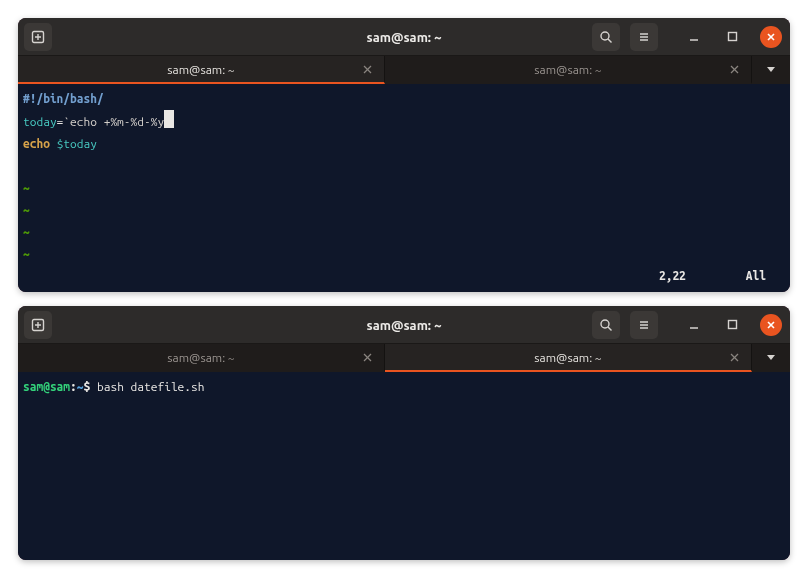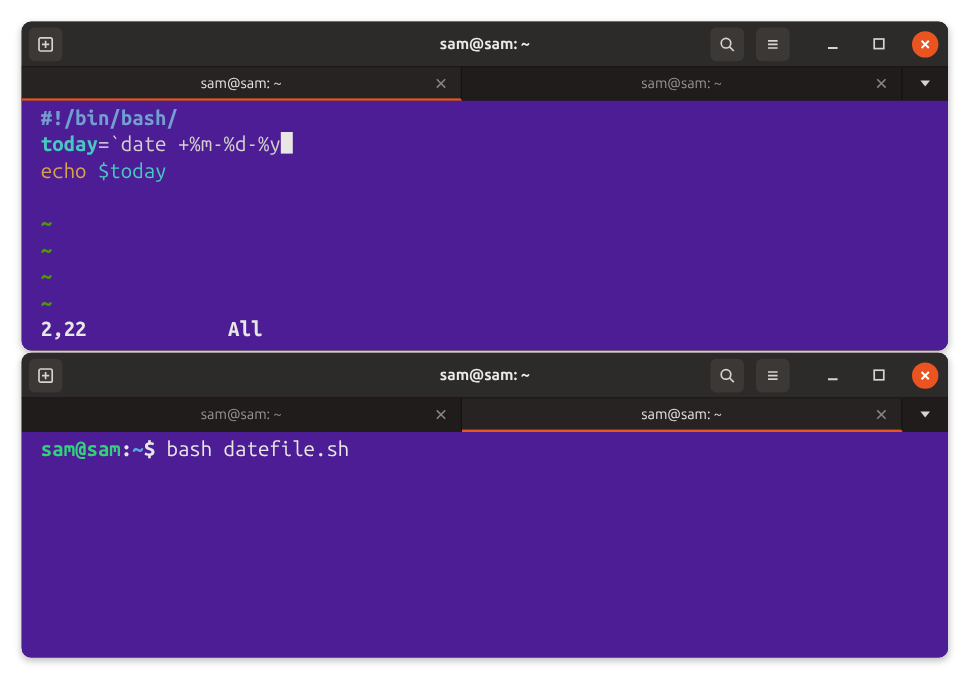--- a/index.html
+++ b/index.html
@@ -7,21 +7,21 @@
   body {
     background: #ffffff;
     font-family: "Ubuntu Mono", "DejaVu Sans Mono", Consolas, monospace;
     padding: 18px;
   }
   .term-window {
     width: 772px;
     border-radius: 8px;
     overflow: hidden;
     box-shadow: 0 2px 6px rgba(0,0,0,0.25);
-    margin-bottom: 2px;
+    margin-bottom: 14px;
     background: #300a24;
   }
   
   .titlebar {
     display: flex;
     align-items: center;
     height: 38px;
     background: #2d2b2a;
     color: #d6d3d0;
     padding: 0 6px 0 6px;
@@ -96,47 +96,47 @@
     color: #8a847f;
   }
   .new-tab {
     width: 38px;
     display: flex; align-items: center; justify-content: center;
     color: #d6d3d0;
     border-bottom: 2px solid transparent;
   }
   
   .term-body {
-    background: #4c1d95;
-    padding: 4px 6px 6px 16px;
-    font-size: 17px;
+    background: #0f172a;
+    padding: 4px 6px 6px 5px;
+    font-size: 12px;
     line-height: 22px;
     color: #e9e7e4;
     position: relative;
   }
   .term-body .line { white-space: pre; padding-left: 0; }
   .term-body .line span { white-space: pre; }
   .shebang { color: #729fcf; font-weight: 600; }
-  .varname { color: #47c9c1; font-weight: 700; }
+  .varname { color: #47c9c1; font-weight: 400; }
   .eq { color: #e9e7e4; }
   .backtick-cmd { color: #d4d0cb; }
   .cursor-block {
     display: inline-block;
     width: 10px; height: 18px;
     background: #e9e7e4;
     vertical-align: -2px;
     margin-left: 0;
   }
-  .echo-kw { color: #d6a24a; font-weight: 400; }
+  .echo-kw { color: #d6a24a; font-weight: 700; }
   .varref { color: #47c9c1; font-weight: 400; }
   .tilde { color: #4e9a06; font-weight: 600; }
   .status-row {
     display: flex;
-    justify-content: flex-start;
-    gap: 118px;
+    justify-content: flex-end;
+    gap: 60px;
     padding-right: 18px;
     color: #e9e7e4;
     font-weight: 600;
   }
   .prompt-userhost { color: #33d17a; font-weight: 700; }
   .prompt-colon { color: #e9e7e4; font-weight: 700; }
   .prompt-path { color: #5aa6e0; font-weight: 700; }
   .prompt-dollar { color: #e9e7e4; font-weight: 700; }
   .cmd-text { color: #e9e7e4; }
 </style>
@@ -211,21 +211,21 @@
     </div>
     <div class="new-tab">
       <svg width="12" height="12" viewBox="0 0 12 12" fill="currentColor">
           <polygon points="2,4 10,4 6,9"></polygon>
         </svg>
     </div>
   </div>
 
   <div class="term-body" style="height:208px;">
     <div class="line"><span class="shebang">#!/bin/bash/</span></div>
-    <div class="line"><span class="varname">today</span><span class="eq">=</span><span class="backtick-cmd">`date +%m-%d-%y</span><span class="cursor-block"></span></div>
+    <div class="line"><span class="varname">today</span><span class="eq">=</span><span class="backtick-cmd">`echo +%m-%d-%y</span><span class="cursor-block"></span></div>
     <div class="line"><span class="echo-kw">echo</span><span> </span><span class="varref">$today</span></div>
     <div class="line">&nbsp;</div>
     <div class="line"><span class="tilde">~</span></div>
     <div class="line"><span class="tilde">~</span></div>
     <div class="line"><span class="tilde">~</span></div>
     <div class="line"><span class="tilde">~</span></div>
     <div class="line status-row">
       <span>2,22</span>
       <span>All</span>
     </div>

